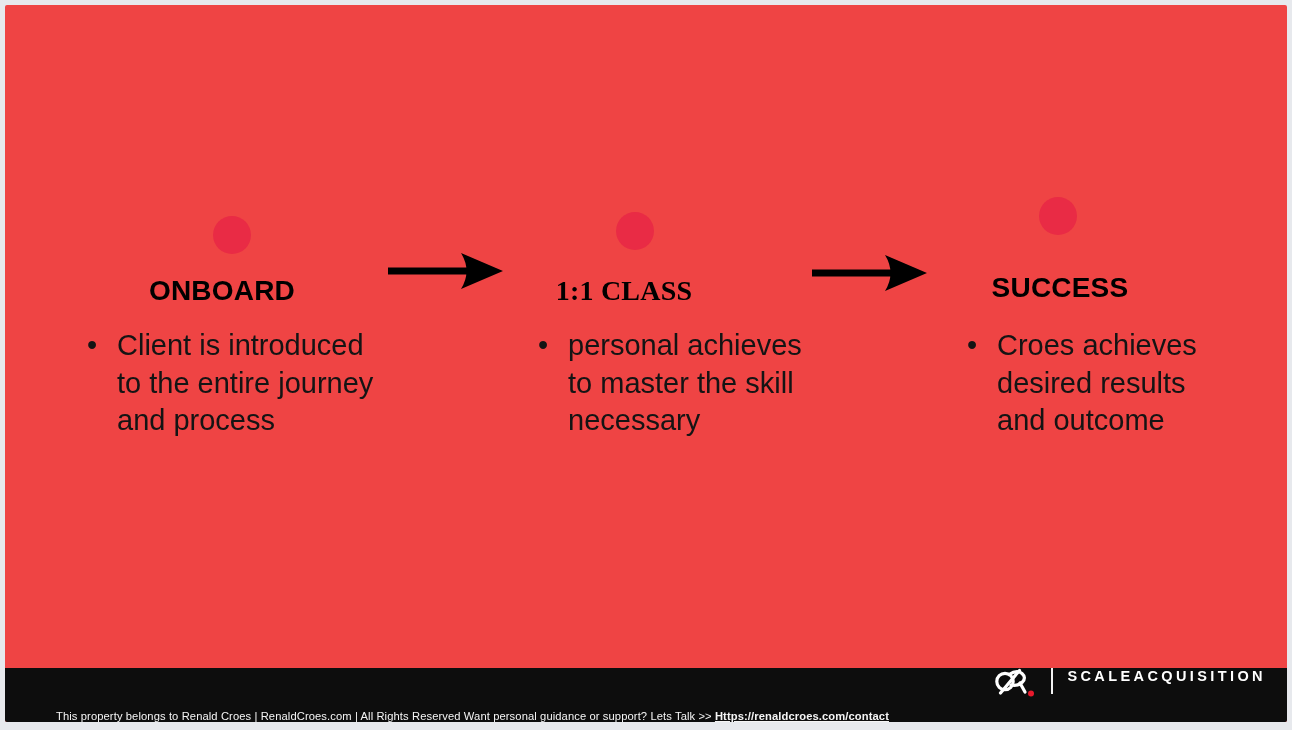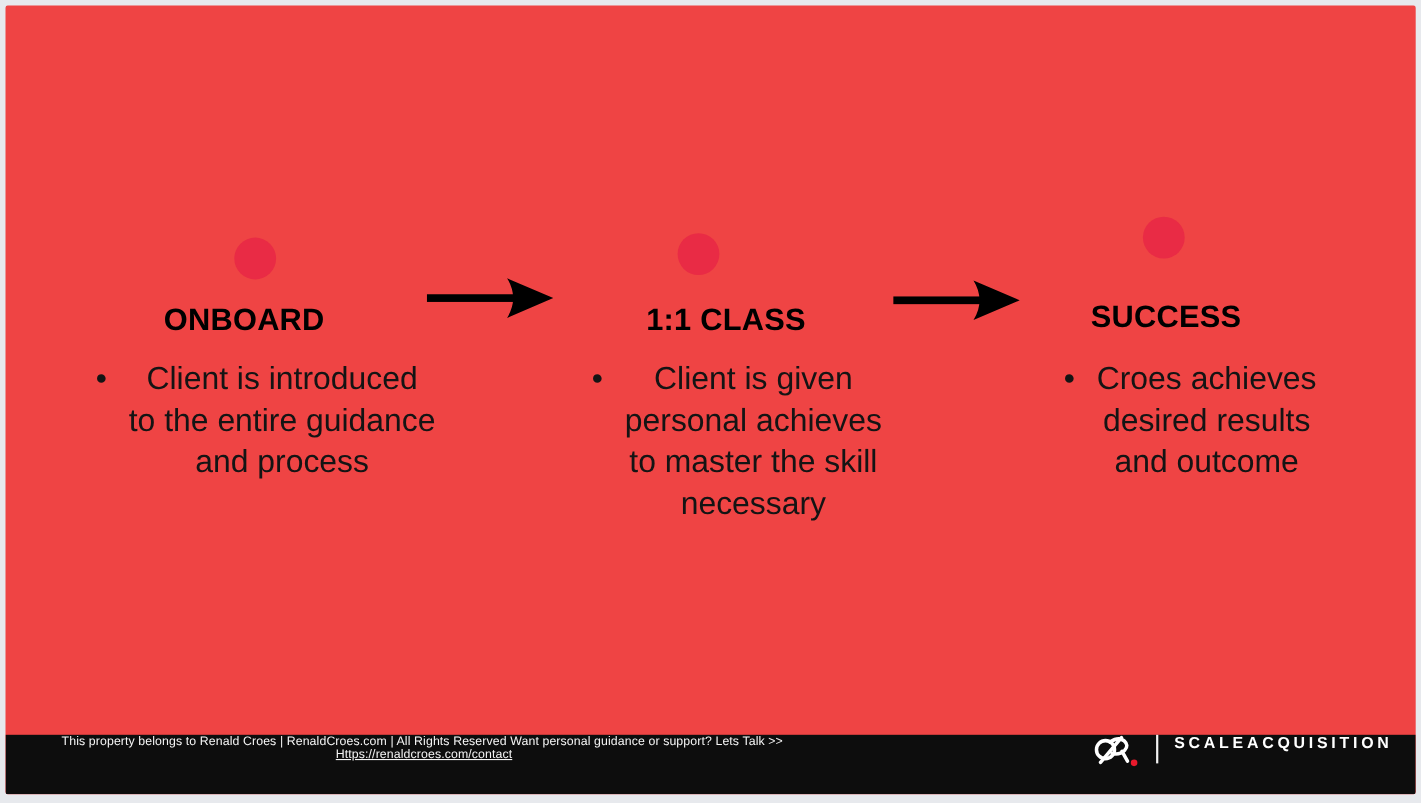--- a/index.html
+++ b/index.html
@@ -28,58 +28,56 @@
   .d3 { left:1034px; top:192px; }
   
   .title {
     position:absolute; width:310px;
     text-align:center;
     font-size:28px; font-weight:700; color:#000;
     letter-spacing:0.2px;
     white-space:nowrap;
   }
   .t1 { left:62px; top:270px; }
-  .t2 { left:500px; top:270px; }
+  .t2 { left:464px; top:270px;font-family:Liberation Serif, serif; }
   .t3 { left:900px; top:267px; }
   
   .bullets { position:absolute; display:flex; }
   .b1 { left:82px; top:322px; }
   .b2 { left:533px; top:322px; }
   .b3 { left:962px; top:322px; }
   .marker {
     width:30px; flex:0 0 30px;
     font-size:29px; line-height:37.5px; color:#141414;
   }
   .lines span {
     display:block;
     font-size:29px; line-height:37.5px;
     color:#141414;
     white-space:nowrap;
-    text-align:center;
   }
   
   .arrow { position:absolute; width:116px; height:38px; }
   .a1 { left:383px; top:247px; }
   .a2 { left:807px; top:249px; }
   
   .footer {
     position:absolute; left:0; top:663px;
     width:1282px; height:54px;
     background:#0d0d0d;
     display:flex; align-items:center;
   }
   .copy {
     position:absolute; left:51px; top:0; height:54px;
-    display:flex; align-items:center;
+    display:flex; align-items:flex-end;
     font-size:11.2px; color:#f5f5f5;
     letter-spacing:0.1px;
     white-space:pre;
-    flex-direction:column;
   }
-  .copy a { color:#f5f5f5; text-decoration:underline; }
+  .copy a { color:#f5f5f5; text-decoration:underline;font-weight:bold; }
   .brand {
     position:absolute; right:21px; top:0; height:54px;
     display:flex; align-items:flex-start;
   }
   .monogram { display:block; }
   .logo-divider {
     width:2px; height:26px;
     background:#f2f2f2;
     margin:0 14px 0 16px;
   }
@@ -94,38 +92,37 @@
 
 <div class="slide">
 
   <div class="step">
     <div class="dot d1"></div>
     <div class="title t1">ONBOARD</div>
     <div class="bullets b1">
       <div class="marker">•</div>
       <div class="lines">
         <span>Client is introduced</span>
-        <span>to the entire guidance</span>
+        <span>to the entire journey</span>
         <span>and process</span>
       </div>
     </div>
   </div>
 
   <svg class="arrow a1" viewBox="0 0 116 38">
     <rect x="0" y="15.5" width="80" height="7" fill="#000"></rect>
     <path d="M73 1 Q 84 19 73 37 L 115 19 Z" fill="#000"></path>
   </svg>
 
   <div class="step">
     <div class="dot d2"></div>
     <div class="title t2">1:1 CLASS</div>
     <div class="bullets b2">
       <div class="marker">•</div>
       <div class="lines">
-        <span>Client is given</span>
         <span>personal achieves</span>
         <span>to master the skill</span>
         <span>necessary</span>
       </div>
     </div>
   </div>
 
   <svg class="arrow a2" viewBox="0 0 116 38">
     <rect x="0" y="15.5" width="80" height="7" fill="#000"></rect>
     <path d="M73 1 Q 84 19 73 37 L 115 19 Z" fill="#000"></path>

